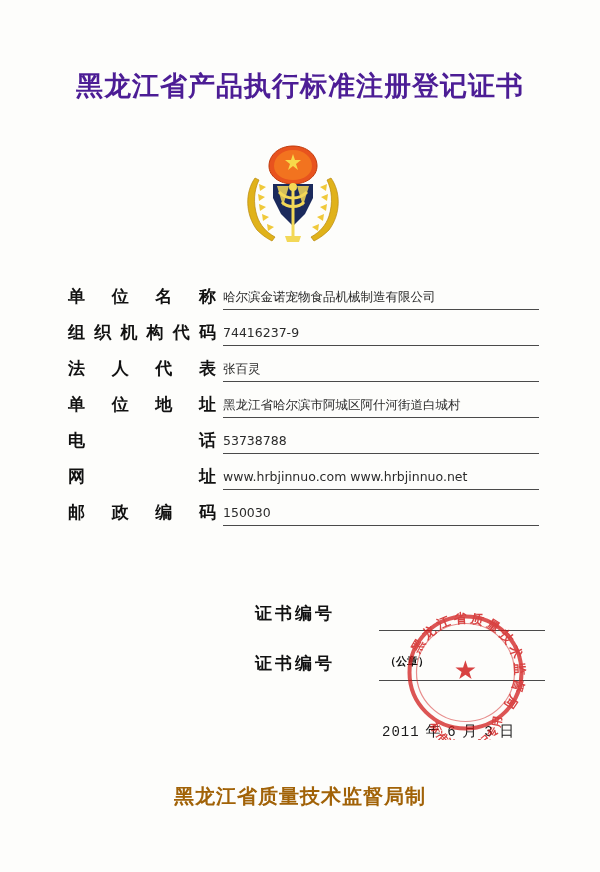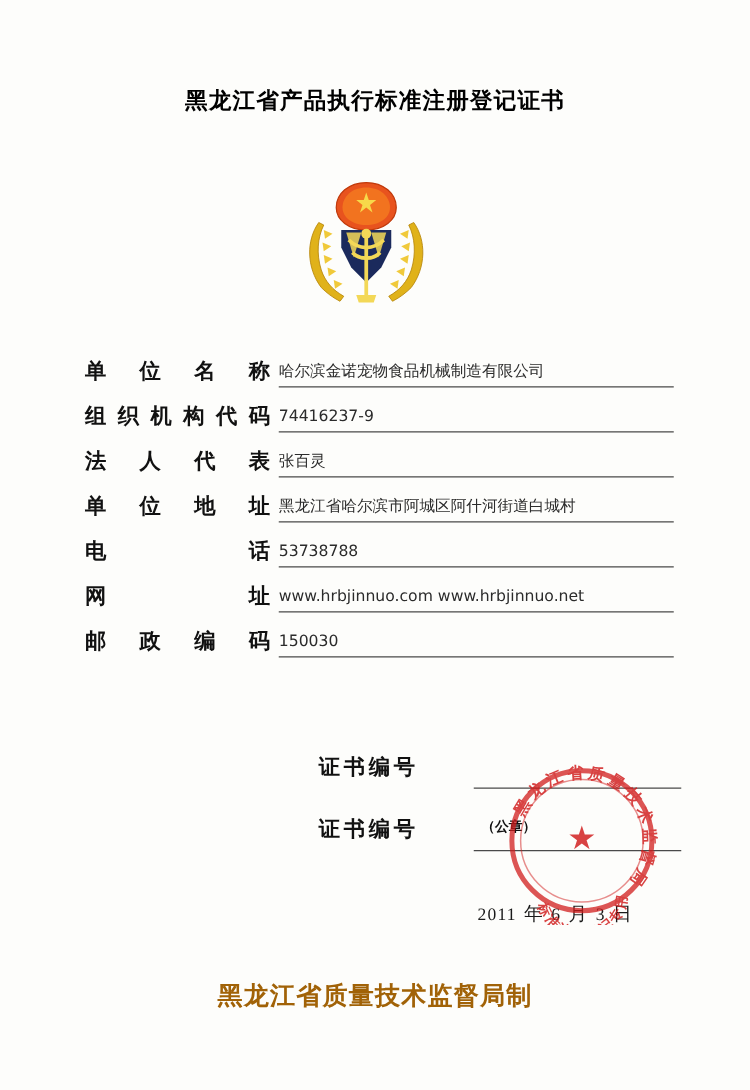--- a/index.html
+++ b/index.html
@@ -22,23 +22,23 @@
   }
   
   .title {
     position: absolute;
     top: 68px;
     left: 0;
     width: 600px;
     text-align: center;
     font-family: "DejaVu Serif", serif;
     font-weight: bold;
-    font-size: 18px;
+    font-size: 27px;
     letter-spacing: 1px;
-    color: #000000;
+    color: #4c1d95;
   }
   
   .emblem {
     position: absolute;
     top: 140px;
     left: 233px;
     width: 120px;
     height: 115px;
   }
   
@@ -130,21 +130,21 @@
     position: absolute;
     top: 722px;
     left: 382px;
     font-family: "DejaVu Serif", serif;
     font-size: 15px;
     color: #1a1a1a;
     letter-spacing: 1px;
     white-space: nowrap;
   }
   .date-row .num {
-    font-family: Liberation Serif, serif;
+    font-family: Liberation Mono, monospace;
     font-size: 14px;
   }
   
   .footer {
     position: absolute;
     top: 783px;
     left: 0;
     width: 600px;
     text-align: center;
     font-family: "DejaVu Serif", serif;

